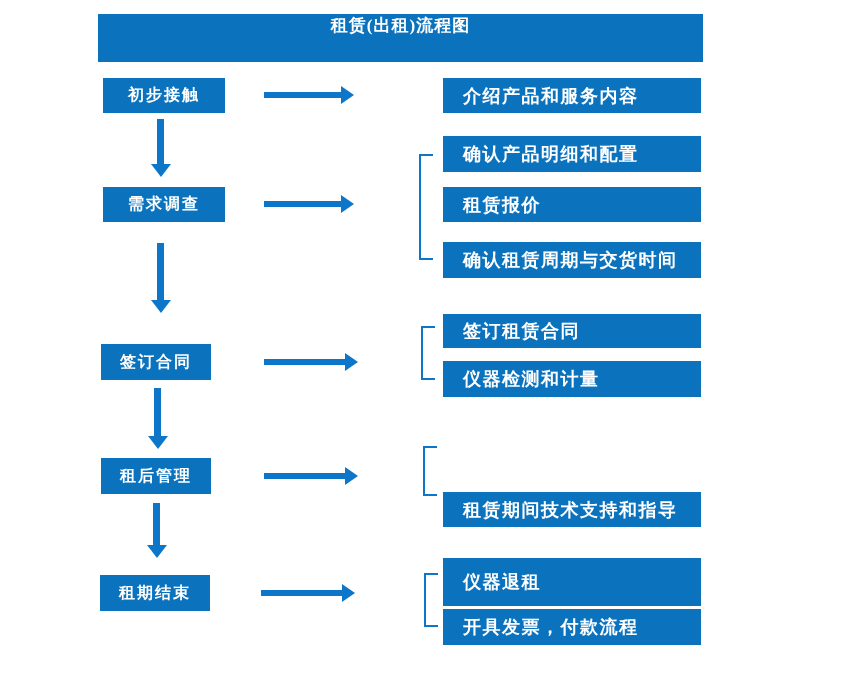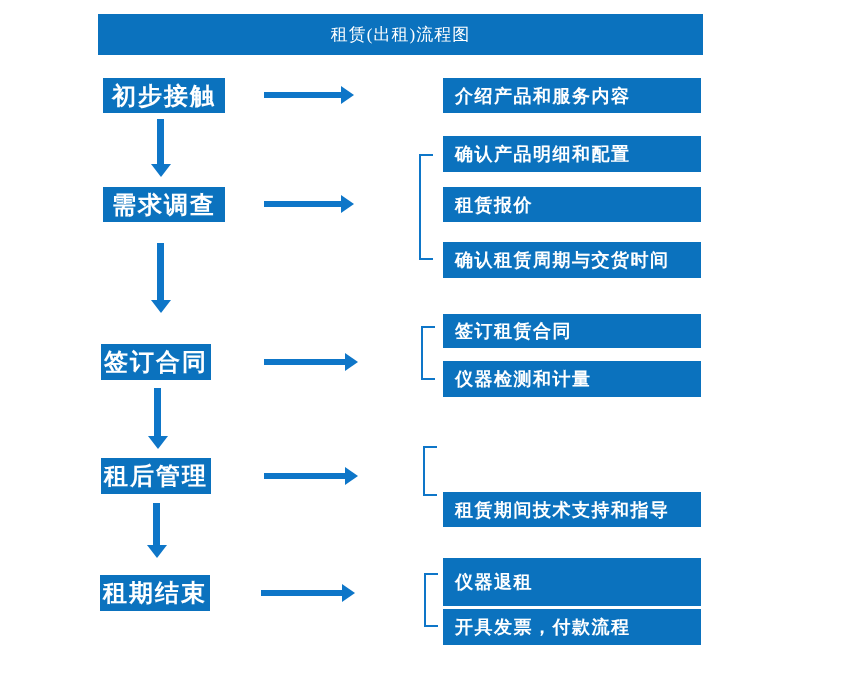--- a/index.html
+++ b/index.html
@@ -9,36 +9,36 @@
   }
   html,body{margin:0;padding:0;background:#ffffff;}
   .canvas{
     position:relative;
     width:844px;height:688px;
     background:#ffffff;
     font-family:"Liberation Serif","DejaVu Serif",serif;
     overflow:hidden;
   }
   .title-bar{
-    position:absolute;left:98px;top:14px;width:605px;height:41px;
+    position:absolute;left:98px;top:14px;width:605px;height:48px;
     background:var(--box-blue);color:var(--text);
-    display:flex;align-items:center;justify-content:center;
-    font-size:17px;font-weight:normal;letter-spacing:1px;
+    display:flex;align-items:flex-start;justify-content:center;
+    font-size:17px;font-weight:bold;letter-spacing:1px;
   }
   .stage{
     position:absolute;background:var(--box-blue);color:var(--text);
-    font-weight:bold;font-size:24px;letter-spacing:2px;
+    font-weight:bold;font-size:16px;letter-spacing:2px;
     display:flex;align-items:center;justify-content:center;
     box-sizing:border-box;
   }
   .detail{
     position:absolute;background:var(--box-blue);color:var(--text);
     font-weight:bold;font-size:18px;letter-spacing:1.5px;
     display:flex;align-items:center;
-    padding-left:12px;box-sizing:border-box;
+    padding-left:20px;box-sizing:border-box;
     white-space:nowrap;
   }
   .varrow{
     position:absolute;width:7px;background:var(--arrow-blue);
   }
   .varrow::after{
     content:"";position:absolute;top:100%;left:50%;margin-left:-10px;
     width:0;height:0;
     border-left:10px solid transparent;border-right:10px solid transparent;
     border-top:13px solid var(--arrow-blue);

